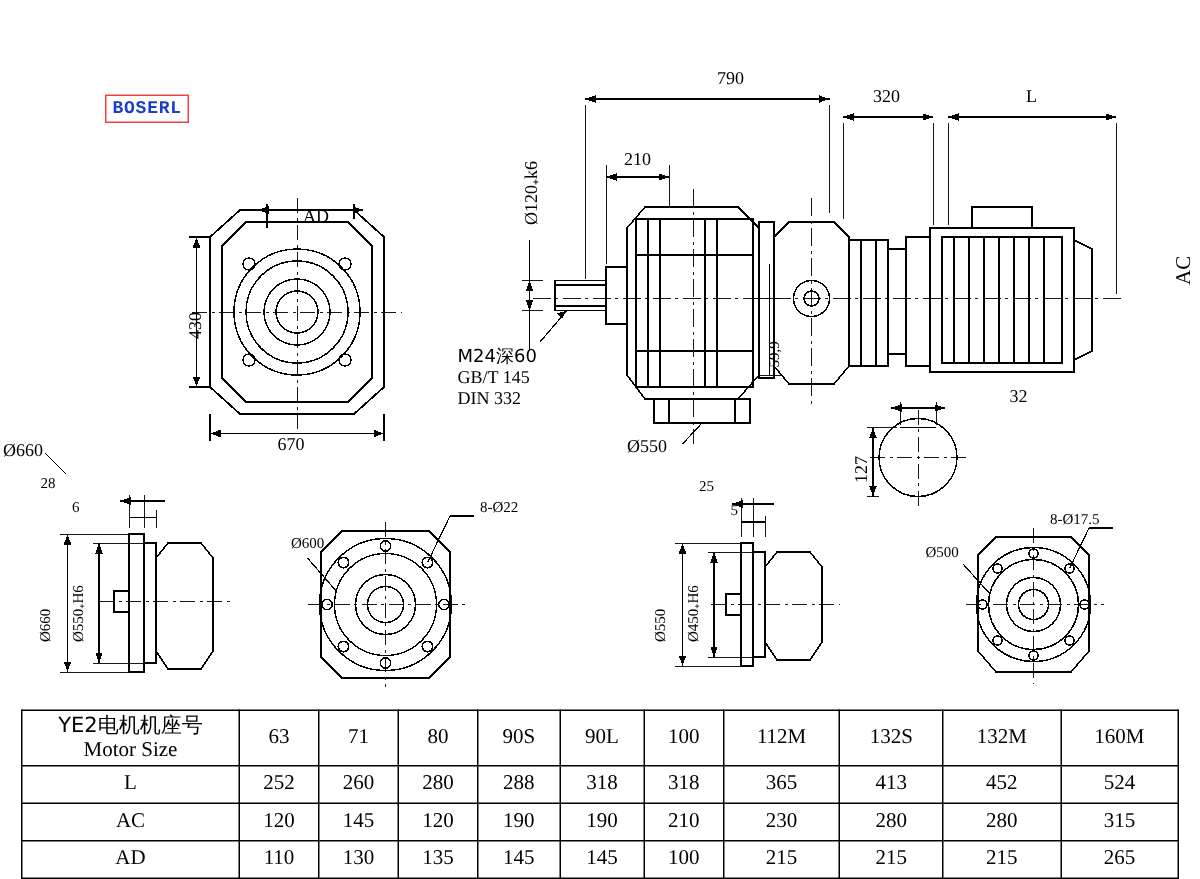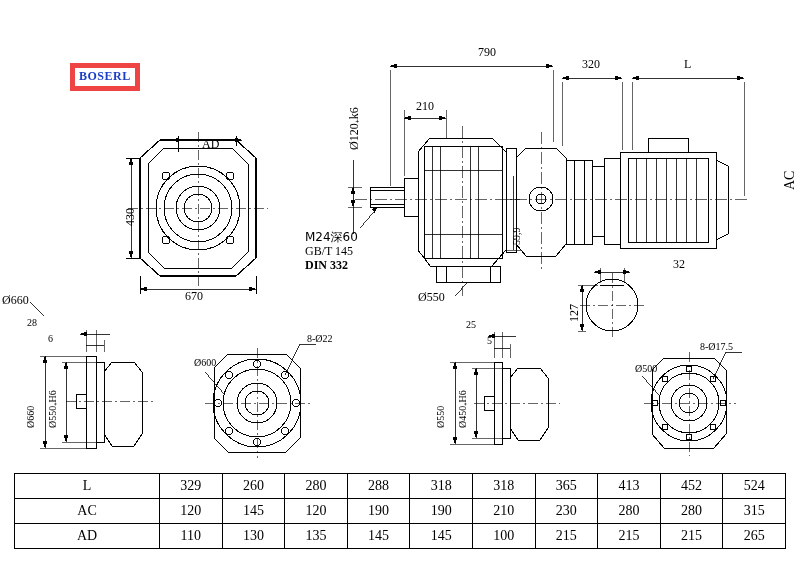--- a/index.html
+++ b/index.html
@@ -28,23 +28,23 @@
     font-family: "Liberation Sans", sans-serif;
     font-weight: bold;
     font-size: 21px;
     letter-spacing: 0px;
     white-space: nowrap;
   }
   #logo {
     position: absolute;
     left: 70px;
     top: 63px;
-    border: 5px solid #ef4444;
+    border: 1px solid #ef4444;
     padding: 1px 4px 2px 4px;
-    font-family: Liberation Serif, serif;
+    font-family: Liberation Mono, monospace;
     font-weight: bold;
     font-size: 12px;
     color: #1a3ec8;
     background: #fff;
     letter-spacing: 0.5px;
   }
   svg.draw {
     position: absolute;
     left: 0; top: 0;
     width: 800px;
@@ -350,55 +350,71 @@
   <div class="lbl" style="left:478px; top:46px;">790</div>
   <div class="lbl" style="left:582px; top:58px;">320</div>
   <div class="lbl" style="left:684px; top:58px;">L</div>
   <div class="lbl" style="left:416px; top:100px;">210</div>
 
   <div class="lbl rot90" style="left:348px; top:150px;">Ø120₊k6</div>
   <div class="lbl rot90 small" style="left:512px; top:245px;">59,9</div>
 
   <div class="lbl cn" style="left:305px; top:231px;">M24深60</div>
   <div class="lbl" style="left:305px; top:245px;">GB/T 145</div>
-  <div class="lbl" style="left:305px; top:259px;font-weight:bold;">DIN 332</div>
+  <div class="lbl" style="left:305px; top:259px;">DIN 332</div>
 
   <div class="lbl" style="left:418px; top:291px;">Ø550</div>
 
   <div class="lbl" style="left:653px; top:258px;margin-left:20px;">32</div>
   <div class="lbl rot90" style="left:568px; top:322px;">127</div>
 
   <div class="lbl rot90" style="left:783px; top:190px; font-size:14px;">AC</div>
 
   <div class="lbl" style="left:202px; top:138px;">AD</div>
   <div class="lbl rot90" style="left:124px; top:226px;">430</div>
   <div class="lbl" style="left:185px; top:290px;">670</div>
 
   <div class="lbl" style="left:2px; top:294px;">Ø660</div>
   <div class="lbl small" style="left:27px; top:318px;">28</div>
   <div class="lbl small" style="left:48px; top:334px;">6</div>
   <div class="lbl rot90 small" style="left:26px; top:428px;">Ø660</div>
   <div class="lbl rot90 small" style="left:48px; top:428px;">Ø550₊H6</div>
 
   <div class="lbl small" style="left:194px; top:358px;text-align:center;">Ø600</div>
-  <div class="lbl small" style="left:268px; top:334px;padding-left:39px;">8-Ø22</div>
+  <div class="lbl small" style="left:281px; top:334px;padding-left:39px;">8-Ø22</div>
 
   <div class="lbl small" style="left:466px; top:320px;">25</div>
   <div class="lbl small" style="left:487px; top:336px;">5</div>
   <div class="lbl rot90 small" style="left:436px; top:428px;">Ø550</div>
   <div class="lbl rot90 small" style="left:458px; top:428px;">Ø450₊H6</div>
 
-  <div class="lbl small" style="left:635px; top:364px;">Ø500</div>
+  <div class="lbl small" style="left:617px; top:364px;">Ø500</div>
   <div class="lbl small" style="left:700px; top:342px;">8-Ø17.5</div>
 
   <table id="spec-table">
     <tbody>
+      <tr class="head">
+        <td class="rowhead">
+          <div class="cn">YE2电机机座号</div>
+          <div>Motor Size</div>
+        </td>
+        <td>63</td>
+        <td>71</td>
+        <td>80</td>
+        <td>90S</td>
+        <td>90L</td>
+        <td>100</td>
+        <td>112M</td>
+        <td>132S</td>
+        <td>132M</td>
+        <td>160M</td>
+      </tr>
       <tr class="row">
         <td class="rowhead">L</td>
-        <td>329</td>
+        <td>252</td>
         <td>260</td>
         <td>280</td>
         <td>288</td>
         <td>318</td>
         <td>318</td>
         <td>365</td>
         <td>413</td>
         <td>452</td>
         <td>524</td>
       </tr>

